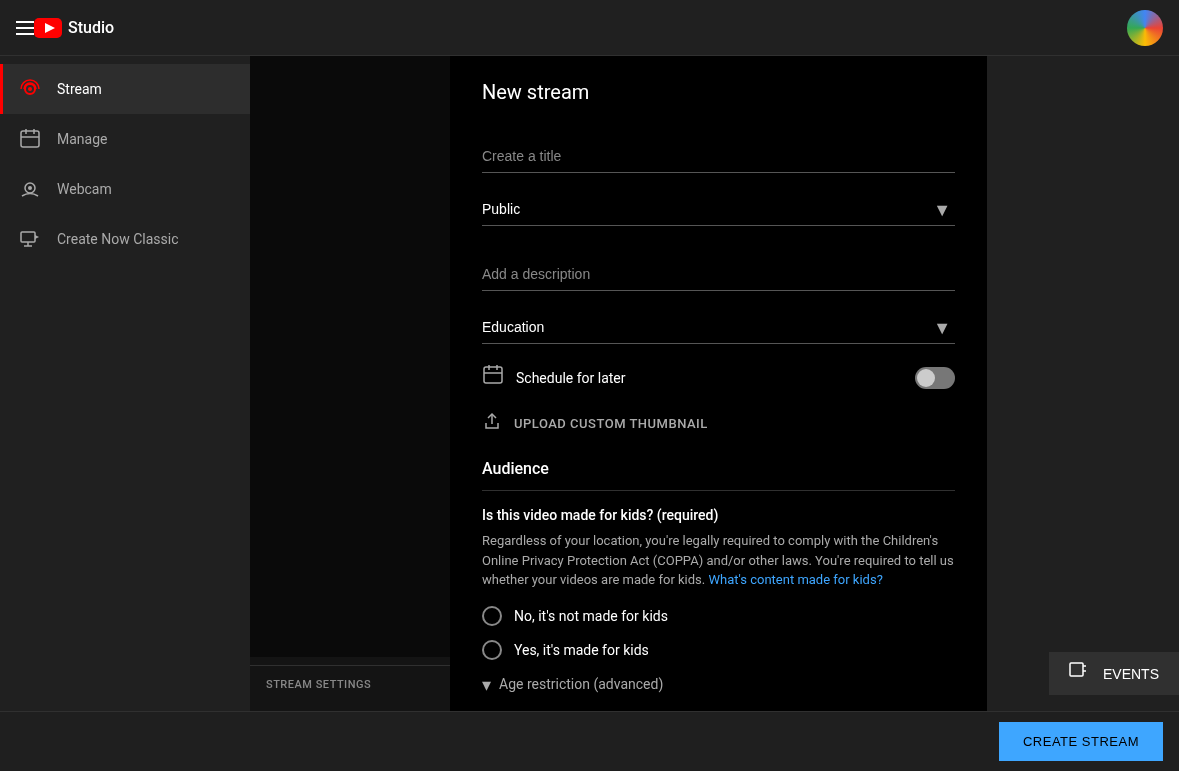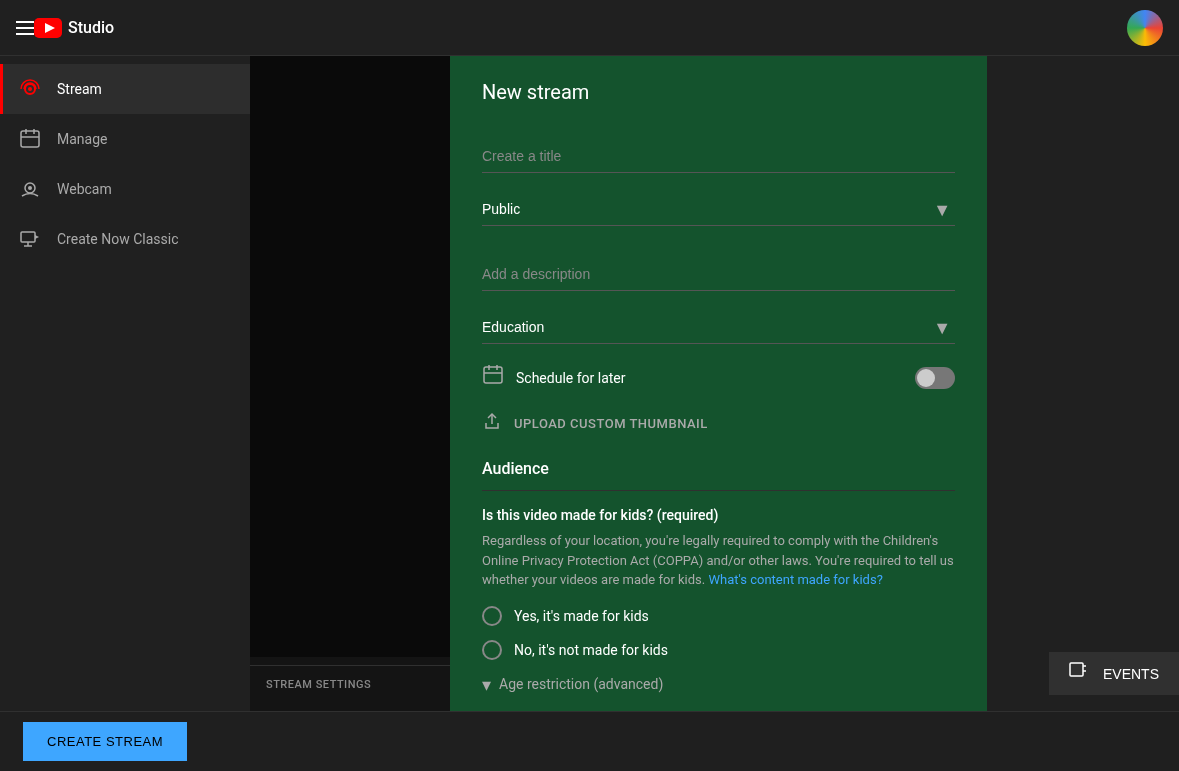--- a/index.html
+++ b/index.html
@@ -132,21 +132,21 @@
       font-size: 11px;
       font-weight: 500;
       letter-spacing: 0.5px;
       text-transform: uppercase;
       border-top: 1px solid #303030;
     }
 
     
     .form-panel {
       flex: 1;
-      background: #14532d;
+      background: #000000;
       overflow-y: auto;
       padding: 24px 32px;
     }
     .form-title {
       font-size: 20px;
       font-weight: 400;
       color: #fff;
       margin-bottom: 24px;
     }
 
@@ -311,22 +311,22 @@
       font-size: 18px;
     }
 
     
     .bottom-bar {
       height: 60px;
       background: #1f1f1f;
       border-top: 1px solid #303030;
       display: flex;
       align-items: center;
-      justify-content: flex-start;
-      padding: 0 23px;
+      justify-content: flex-end;
+      padding: 0 16px;
       flex-shrink: 0;
     }
 
     
     .right-panel {
       width: 192px;
       background: #202020;
       flex-shrink: 0;
       display: flex;
       flex-direction: column;
@@ -518,26 +518,26 @@
 
       <div class="section-subtitle">Is this video made for kids? (required)</div>
       <div class="section-desc">
         <span>Regardless of your location, you're legally required to comply with the Children's Online Privacy Protection Act (COPPA) and/or other laws. You're required to tell us whether your videos are made for kids.</span>
         <span> </span>
         <a href="#" class="section-link">What's content made for kids?</a>
       </div>
 
       <div class="radio-row">
         <div class="radio-circle"></div>
-        <span class="radio-label">Yes, it's made for kids</span>
+        <span class="radio-label">No, it's not made for kids</span>
       </div>
 
       <div class="radio-row">
         <div class="radio-circle"></div>
-        <span class="radio-label">No, it's not made for kids</span>
+        <span class="radio-label">Yes, it's made for kids</span>
       </div>
 
       <div class="advanced-row">
         <span class="chevron-icon">▾</span>
         <span>Age restriction (advanced)</span>
       </div>
     </div>
 
     <div class="right-panel">
       <button class="events-btn">

